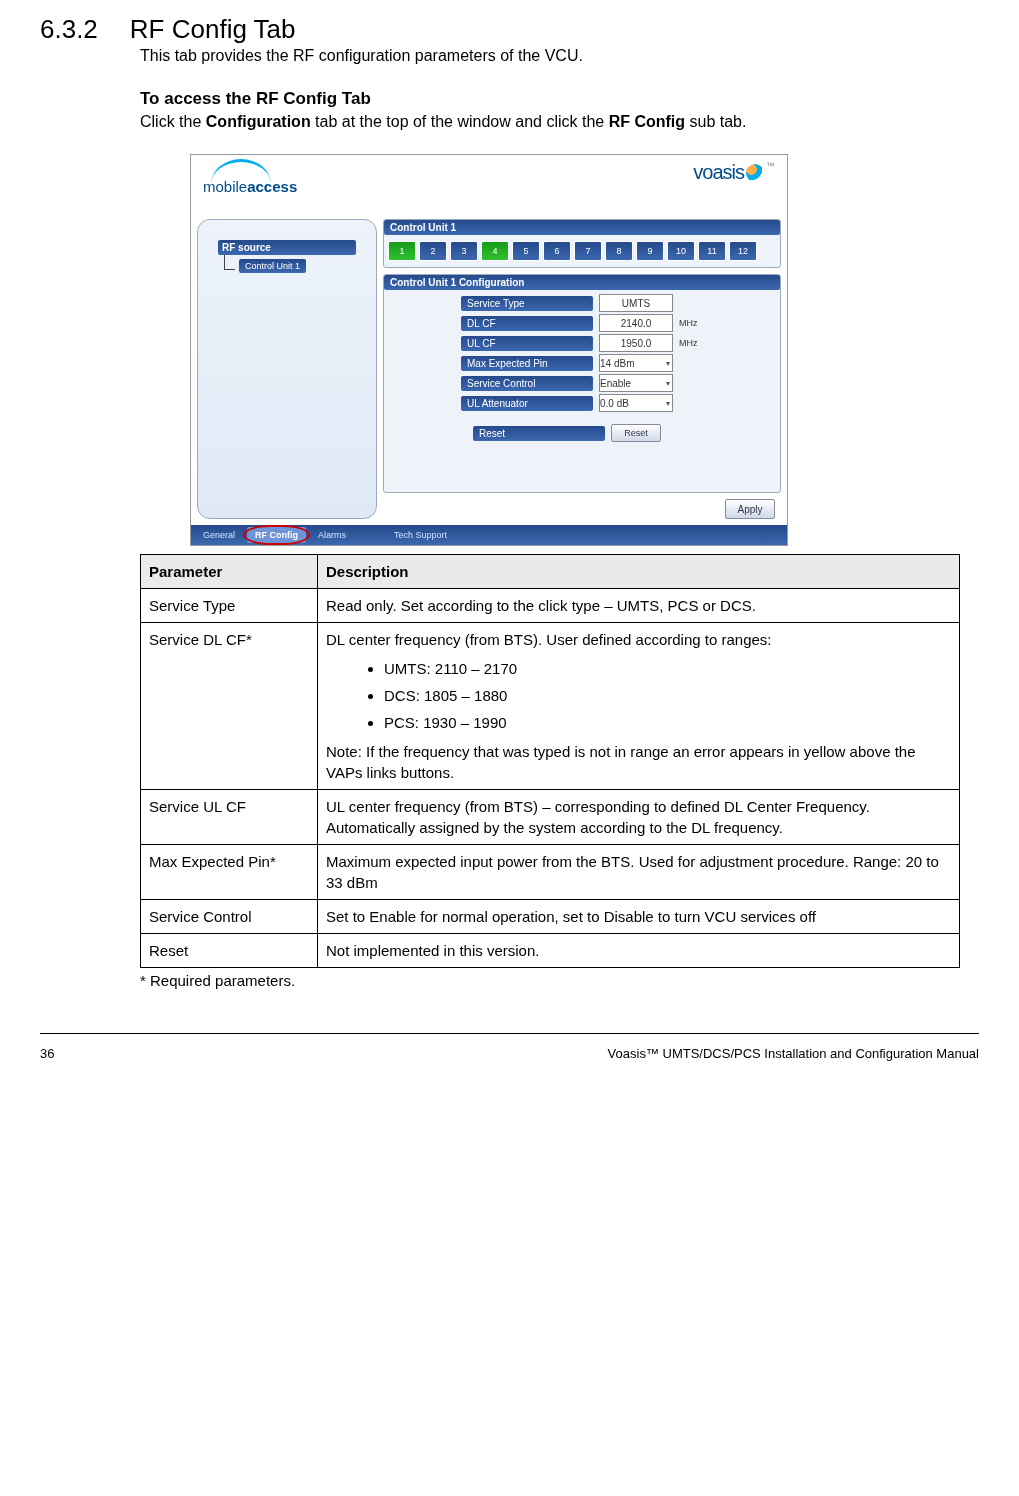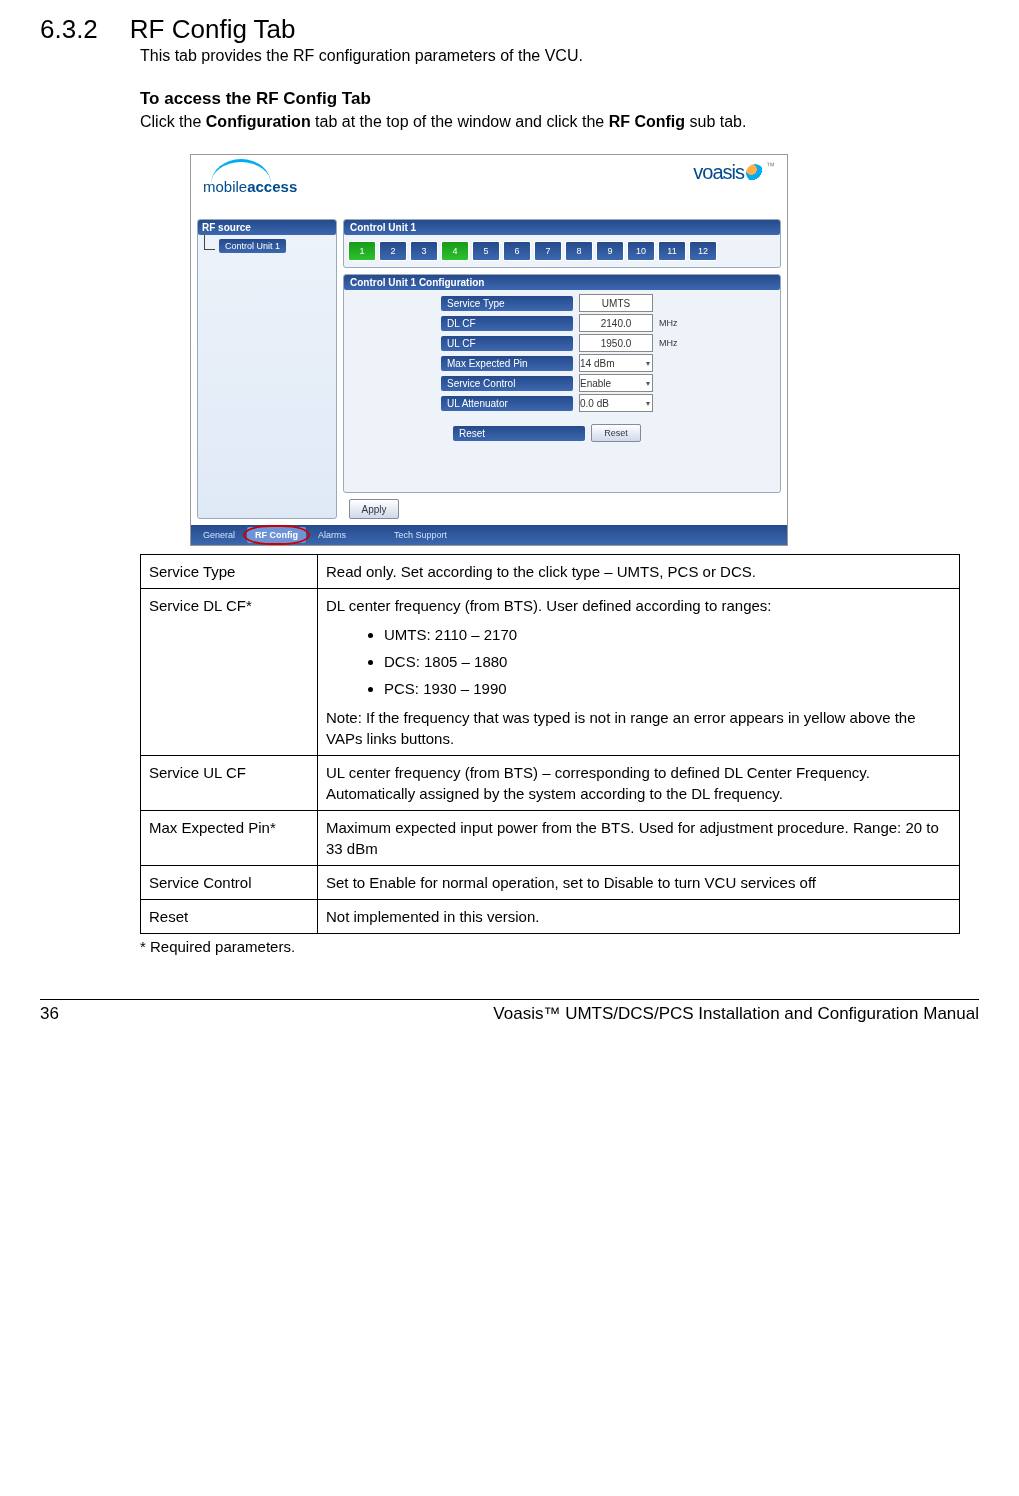--- a/index.html
+++ b/index.html
@@ -72,21 +72,21 @@
   .tab.sel.nocircle { box-shadow:none; border-radius:0; background:#3a70c8;}
   .tab.circled { position:relative; }
   .circled::after{
     content:""; position:absolute; left:-4px; top:-2px; right:-4px; bottom:-2px;
     border:2px solid #c00; border-radius:50%/60%;
     pointer-events:none;
   }
   .ss-body { display:flex; background:#fff; min-height:300px; padding:6px; gap:6px; }
   .sidebar {
     width:138px; background:linear-gradient(#eef3fa,#dfe9f6);
-    border:1px solid #9ab; border-radius:3px; padding:0;
+    border:1px solid #9ab; border-radius:13px; padding:20px;
   }
   .side-title {
     background:linear-gradient(#254a8b,#3c68b0); color:#fff; font-size:10px;
     padding:2px 4px; border-radius:2px; margin-bottom:4px; font-weight:700;
   }
   .tree-branch { display:flex; align-items:center; gap:4px; margin:4px 0 0 6px;}
   .tree-branch .l { width:10px;height:14px;border-left:1px solid #444;border-bottom:1px solid #444; margin-top:-8px;}
   .tree-node {
     background:linear-gradient(#254a8b,#3c68b0); color:#fff; font-size:9px;
     padding:2px 6px; border-radius:2px;
@@ -115,21 +115,21 @@
   .fval {
     width:72px; height:16px; background:#fff; border:1px solid #888; font-size:10px;
     display:flex; align-items:center; justify-content:center; color:#333;
   }
   .fval.sel::after{ content:" ▾"; font-size:8px; color:#556; margin-left:auto; padding-right:2px;}
   .funit { font-size:9px; color:#333; width:24px; }
   .reset-btn {
     width:48px; height:16px; background:linear-gradient(#fff,#cfd9e8); border:1px solid #889;
     font-size:9px; display:flex;align-items:center;justify-content:center;color:#334;border-radius:2px;
   }
-  .apply-row { display:flex; padding:0 6px; }
+  .apply-row { display:flex; justify-content:flex-end; padding:0 6px; }
   .apply-btn {
     width:48px;height:18px;background:linear-gradient(#fff,#cfd9e8);border:1px solid #889;
     font-size:10px;display:flex;align-items:center;justify-content:center;color:#334;border-radius:2px;
   }
   .subtabbar {
     display:flex; background:linear-gradient(#254a8b,#3c68b0); height:20px; padding:0 4px; align-items:center; gap:4px;
   }
   .subtab {
     font-size:9px; color:#cfe2ff; padding:3px 8px; border-radius:2px; cursor:default;
     position:relative;
@@ -160,22 +160,22 @@
   .bullets li { margin: 6px 18px; }
   .req-note {
     font-size: 15px;
     margin-left: 100px;
     margin-top: 4px;
   }
   .footer {
     display:flex; justify-content:space-between; align-items:center;
     border-top:1px solid #000;
     margin-top:44px;
-    padding-top:4px;
-    font-size:17px;
+    padding-top:12px;
+    font-size:13px;
   }
 </style>
 </head>
 <body>
 
 <div class="page">
 
 
   <div class="section-heading">
     <span class="num">6.3.2</span>
@@ -286,20 +286,24 @@
       <div class="subtab">General</div>
       <div class="subtab active circled">RF Config</div>
       <div class="subtab">Alarms</div>
       <div class="gap"></div>
       <div class="subtab">Tech Support</div>
     </div>
   </div>
 
   <table class="params">
     <tbody>
+        <tr>
+      <th>Parameter</th>
+      <th>Description</th>
+    </tr>
     <tr>
       <td class="col1">Service Type</td>
       <td>Read only. Set according to the click type – UMTS, PCS or DCS.</td>
     </tr>
     <tr>
       <td class="col1">Service DL CF*</td>
       <td>
         <div>DL center frequency (from BTS). User defined according to ranges:</div>
         <ul class="bullets">
           <li>UMTS:  2110 – 2170</li>

